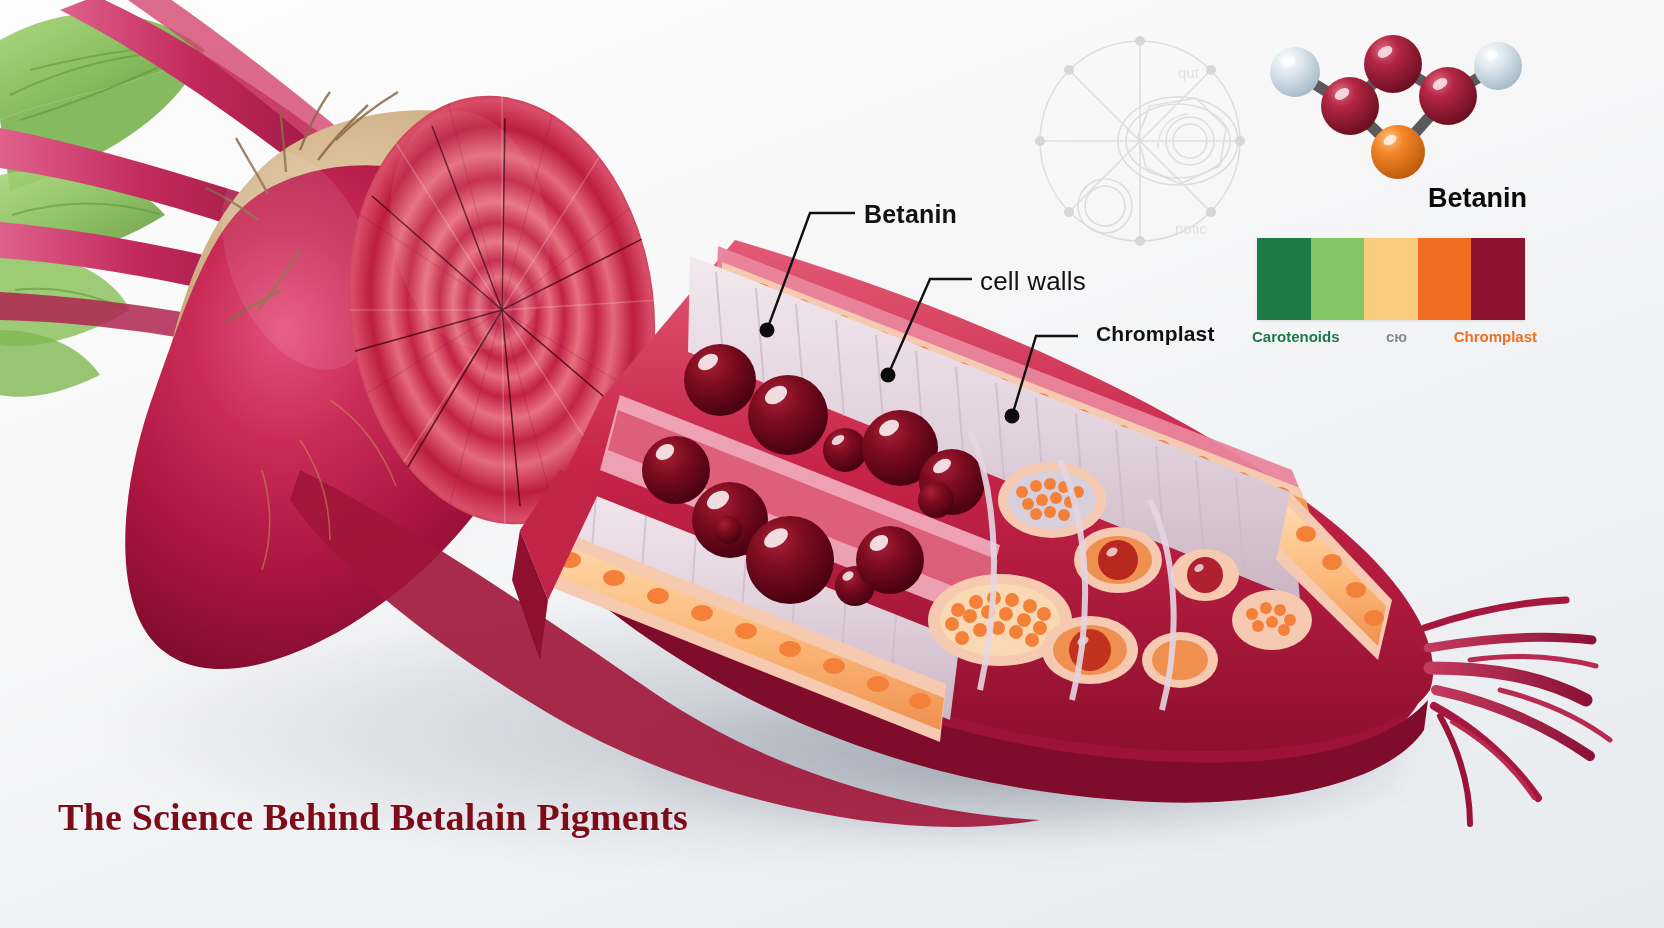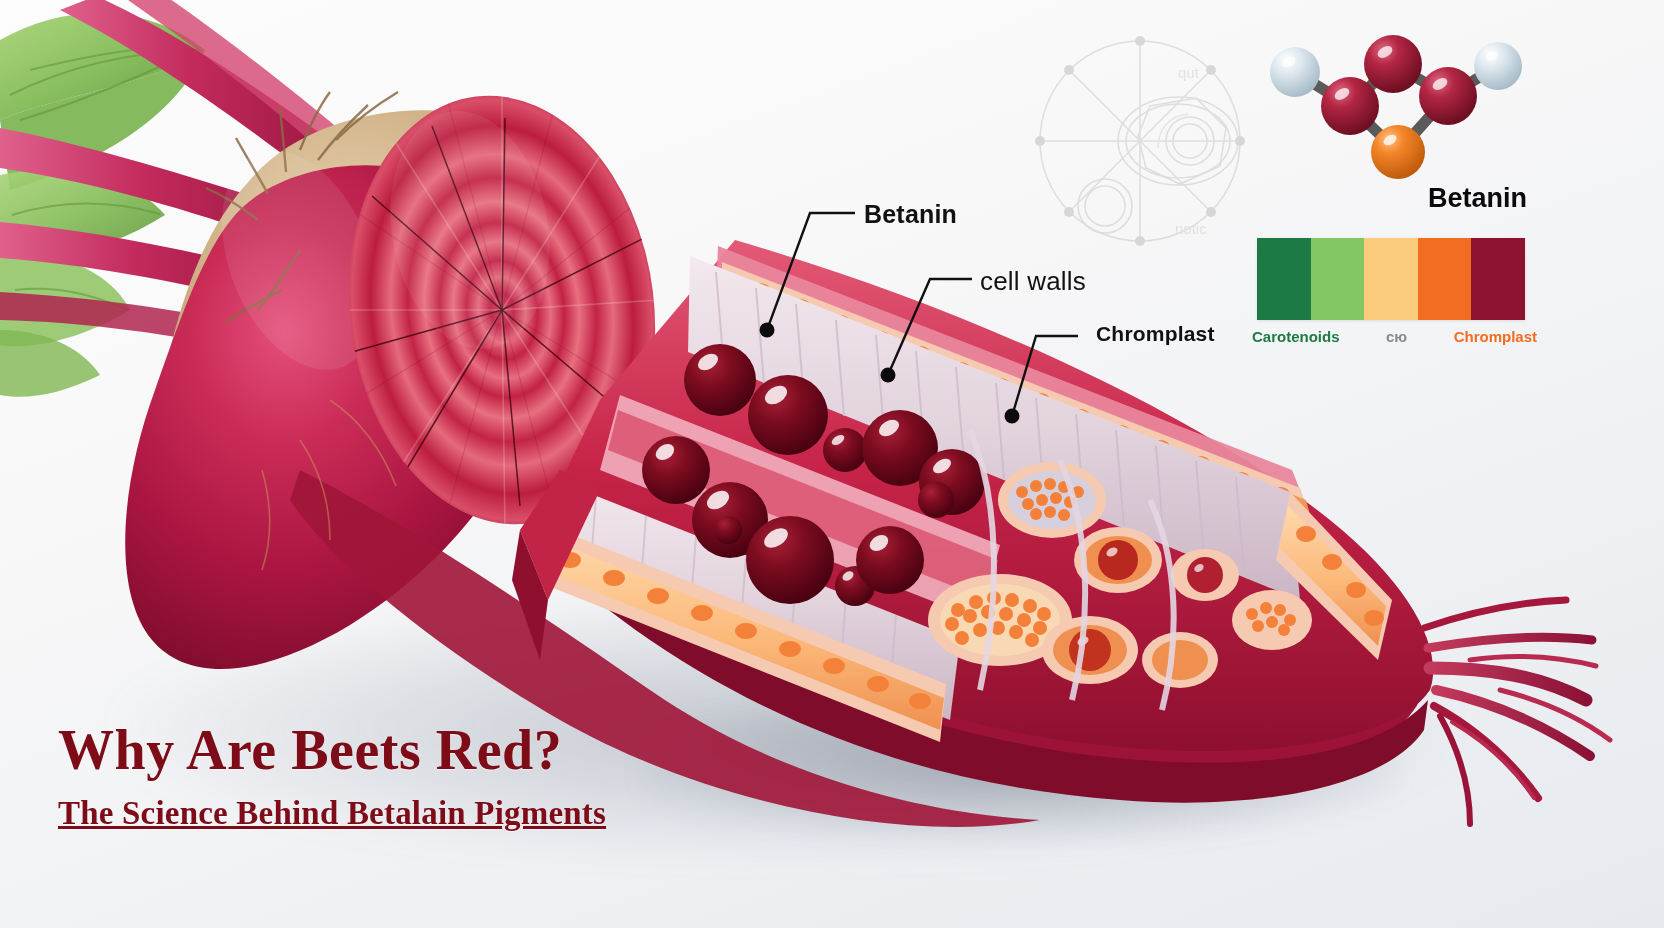--- a/index.html
+++ b/index.html
@@ -34,22 +34,22 @@
   .swatches .sw{flex:1 1 0;}
   .swatch-labels{position:absolute;left:1252px;top:328px;width:285px;
     display:flex;justify-content:space-between;align-items:baseline;}
   .swatch-labels span{font-size:15px;font-weight:600;white-space:nowrap;}
 
   
   .title{position:absolute;left:58px;top:718px;font-family:"Liberation Serif",serif;
     font-weight:700;font-size:56px;color:#7d0b18;letter-spacing:.5px;
     text-shadow:0 1px 1px rgba(255,255,255,.6);}
   .subtitle{position:absolute;left:58px;top:795px;font-family:"Liberation Serif",serif;
-    font-weight:700;font-size:33px;color:#7d0b18;letter-spacing:.2px;
-    text-shadow:0 1px 1px rgba(255,255,255,.6);text-decoration:underline;}
+    font-weight:700;font-size:38px;color:#7d0b18;letter-spacing:.2px;
+    text-shadow:0 1px 1px rgba(255,255,255,.6);}
 </style>
 </head>
 <body>
 
 <div class="stage">
 
   <div class="ground-shadow"></div>
   <div class="ground-shadow2"></div>
 
   <svg style="position:absolute;left:0;top:0;" width="1664" height="928">
@@ -587,16 +587,15 @@
     <div class="sw" style="background:#fbcb7e"></div>
     <div class="sw" style="background:#f26c21"></div>
     <div class="sw" style="background:#8e1330"></div>
   </div>
   <div class="swatch-labels">
     <span style="color:#1d7a45">Carotenoids</span>
     <span style="color:#8a8a8a">cю</span>
     <span style="color:#f26c21">Chromplast</span>
   </div>
 
-  <div class="title">Why Are Beets Red?</div>
   <div class="subtitle">The Science Behind Betalain Pigments</div>
 
 </div>
 
 </body></html>

